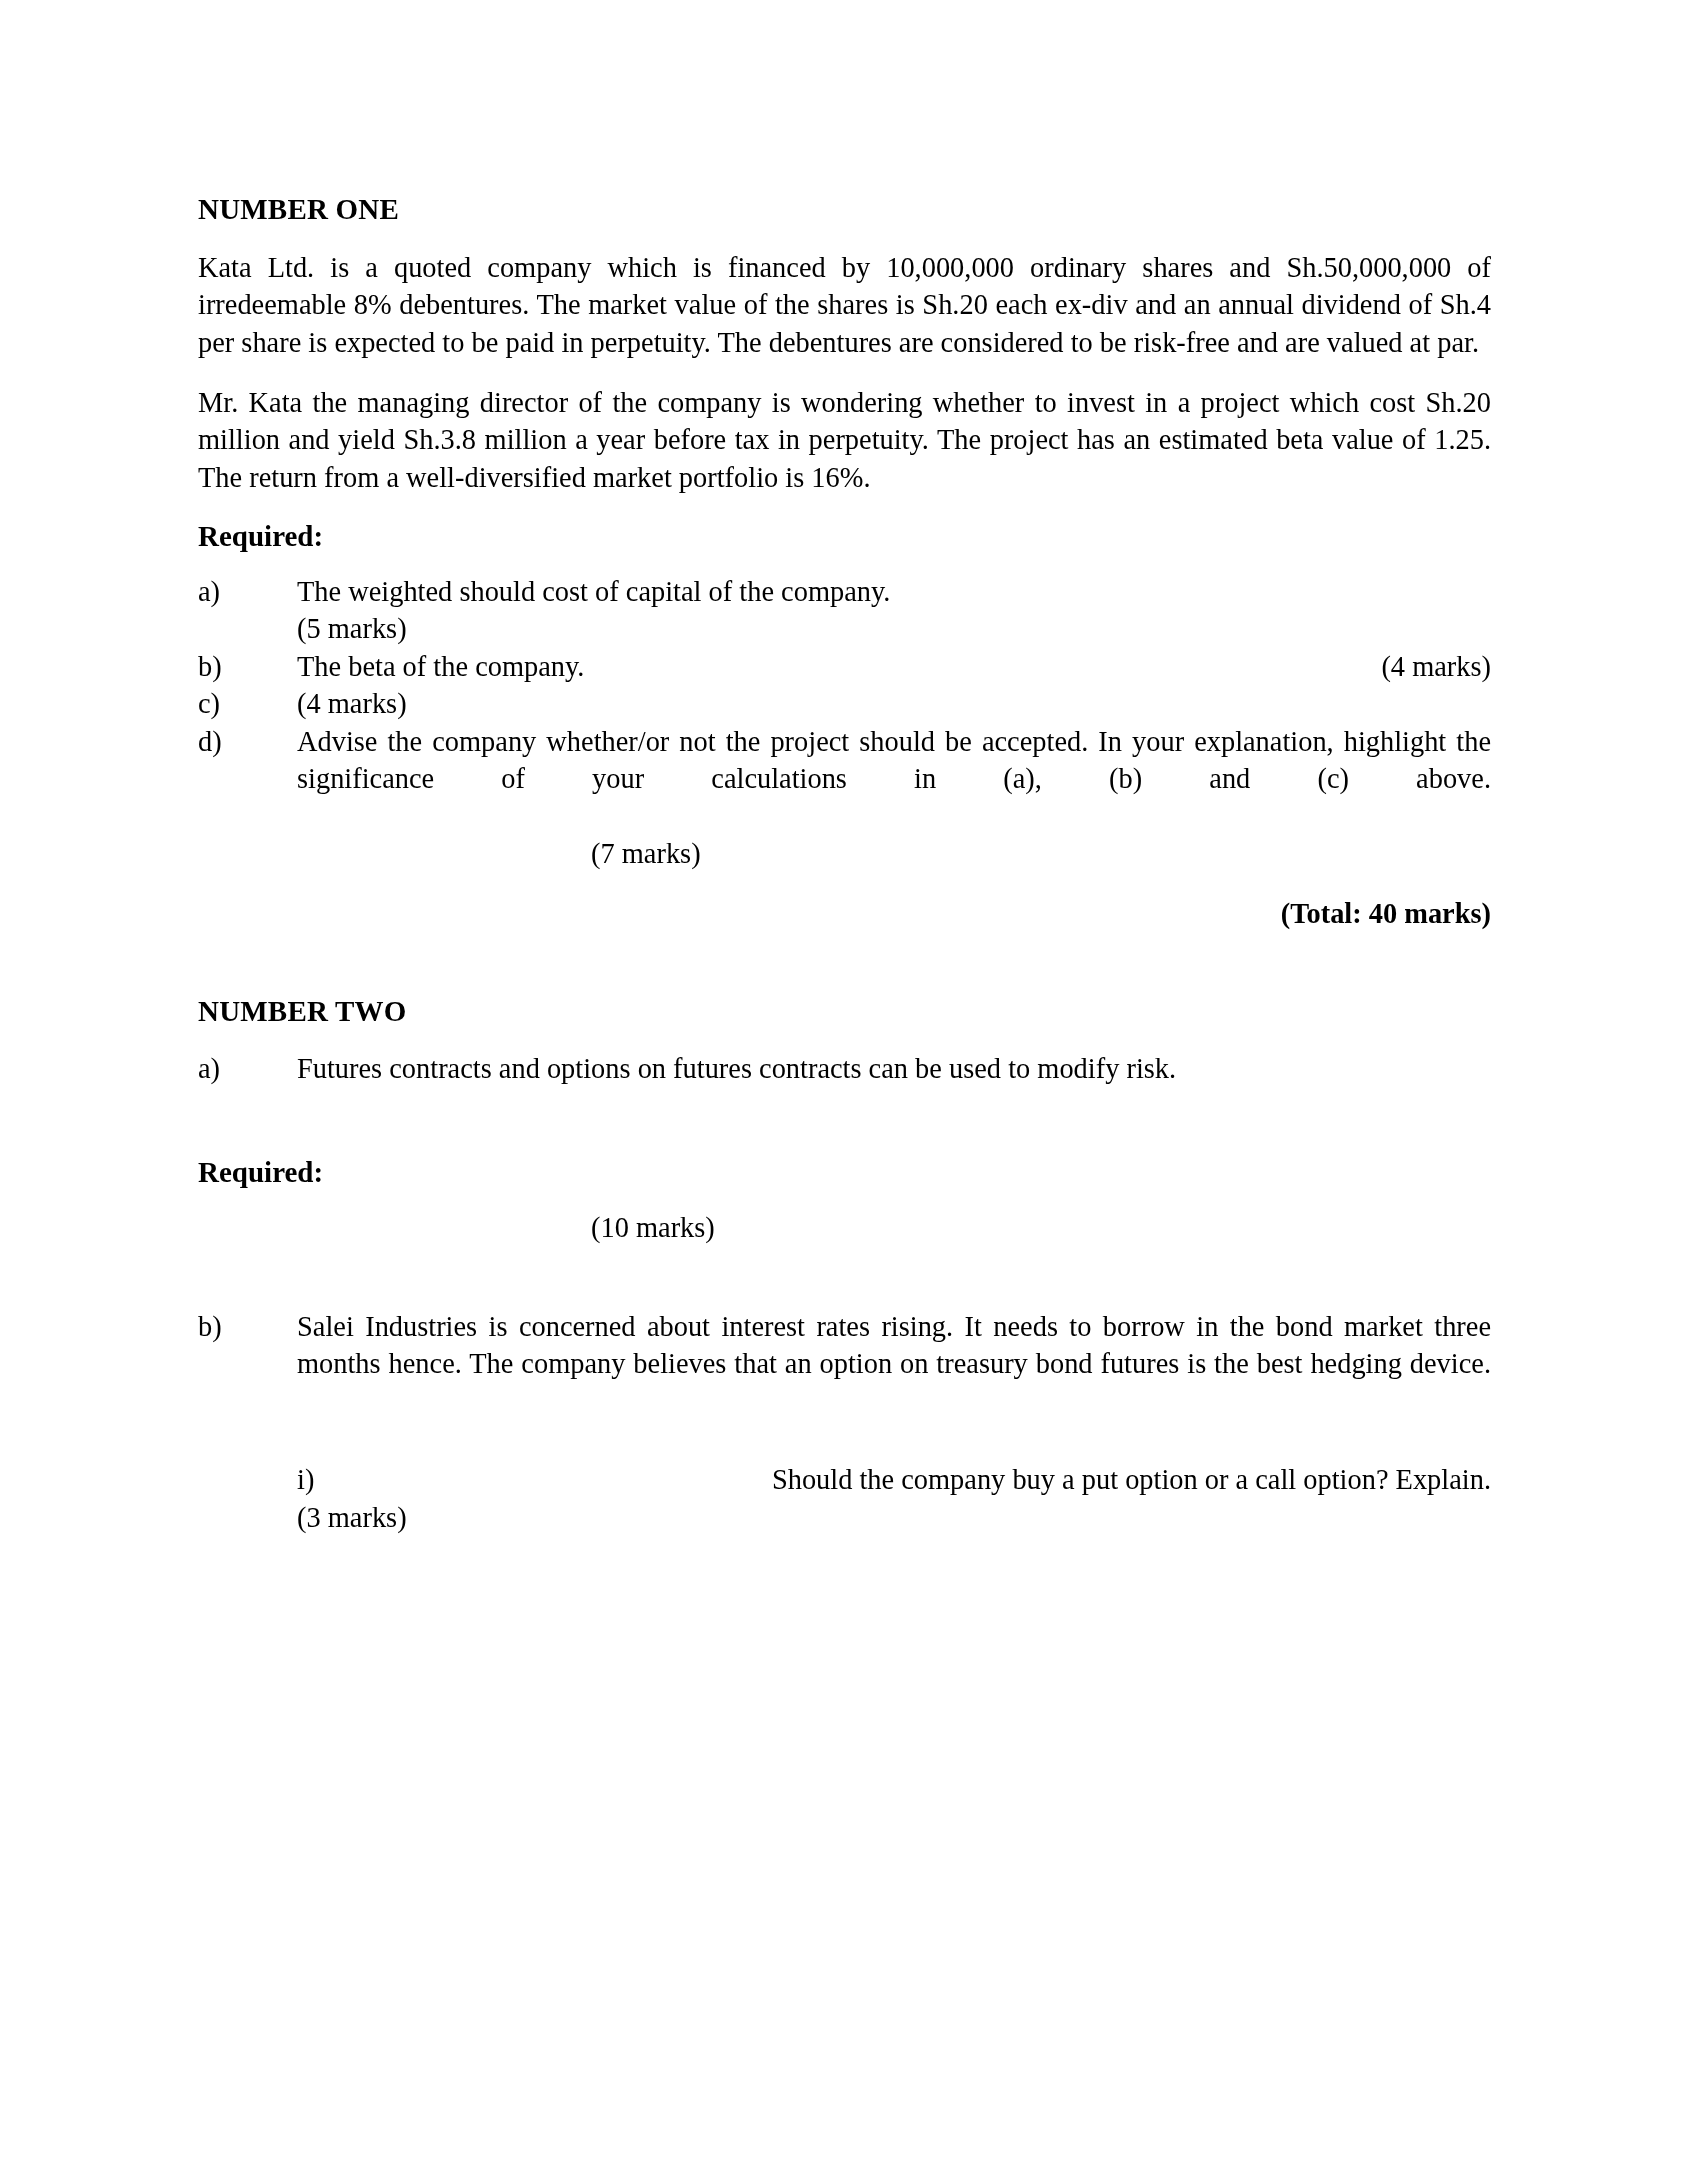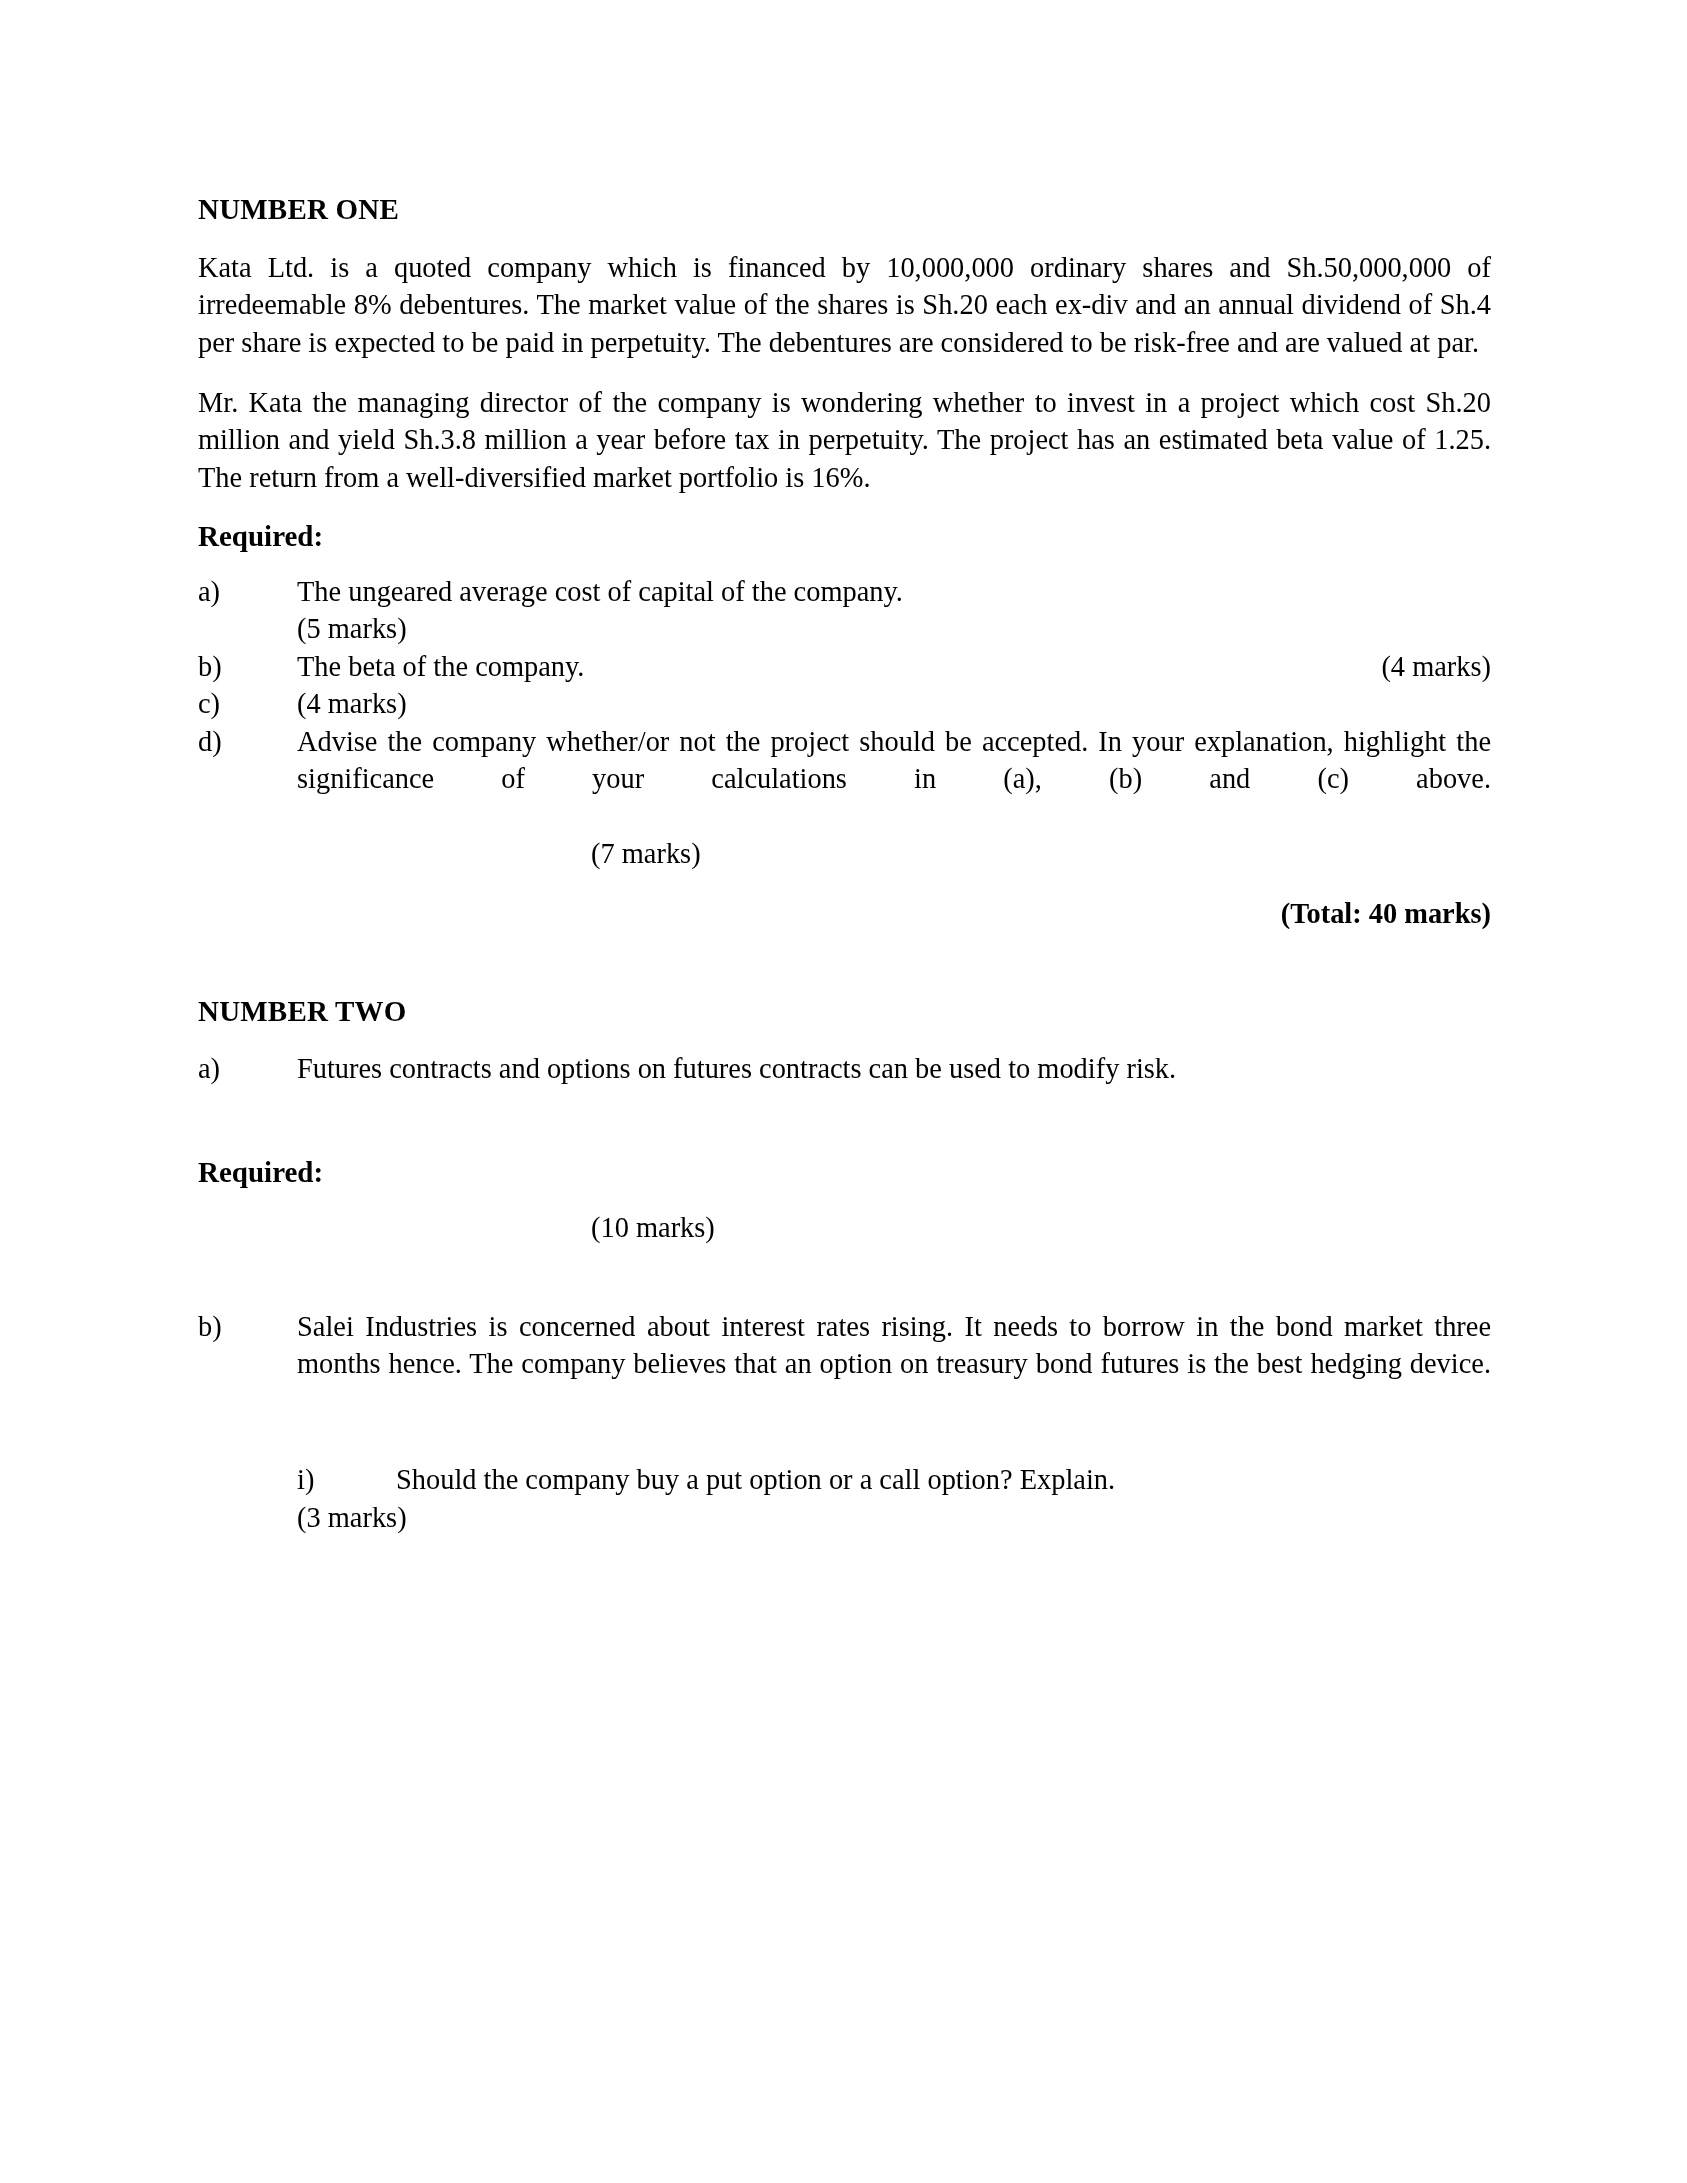--- a/index.html
+++ b/index.html
@@ -99,41 +99,41 @@
     display: flex;
     align-items: flex-start;
     font-size: 28.4px;
     line-height: 1.32;
     margin: 0;
     padding-left: 99px; 
   }
   .subitem .marker {
     flex: 0 0 99px;
   }
-  .subitem .subbody { flex: 1 1 auto; min-width: 0; }
+  .subitem .subbody { flex: 1 1 auto; min-width: 0; text-align: right; }
   .indent-450 { padding-left: 99px; }
 </style>
 </head>
 <body>
 
 <div class="page">
   <div class="content">
 
     <div class="h-section">NUMBER ONE</div>
 
     <p class="body">Kata  Ltd. is a quoted company which is financed by 10,000,000 ordinary shares and Sh.50,000,000 of irredeemable 8% debentures.  The market value of the shares is Sh.20 each ex-div and an annual dividend of Sh.4 per share is expected to be paid in perpetuity.  The debentures are considered to be risk-free and are valued at par.</p>
 
     <p class="body">Mr. Kata  the managing director of the company is wondering whether to invest in a project which cost Sh.20 million and yield Sh.3.8 million a year before tax in perpetuity.  The project has an estimated beta value of 1.25.  The return from a well-diversified market portfolio is 16%.</p>
 
     <div class="h-required">Required:</div>
 
     <div class="item">
       <span class="marker">a)</span>
       <span class="itembody">
-        <span class="line last">The ungeared average cost of capital of the company.</span>
+        <span class="line last">The weighted should cost of capital of the company.</span>
         <span class="line last">(5 marks)</span>
       </span>
     </div>
 
     <div class="item">
       <span class="marker">b)</span>
       <span class="itembody">
         <span class="line last">
           <span class="right-marks">(4 marks)</span>
           <span>The beta of the company.</span>

